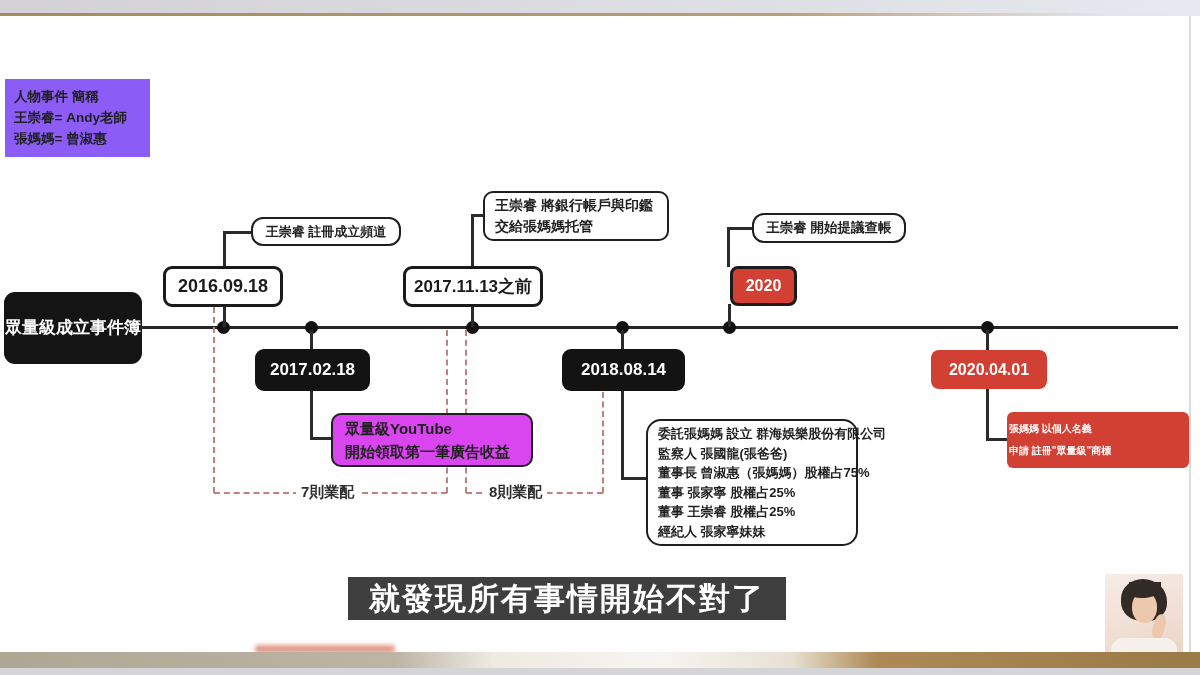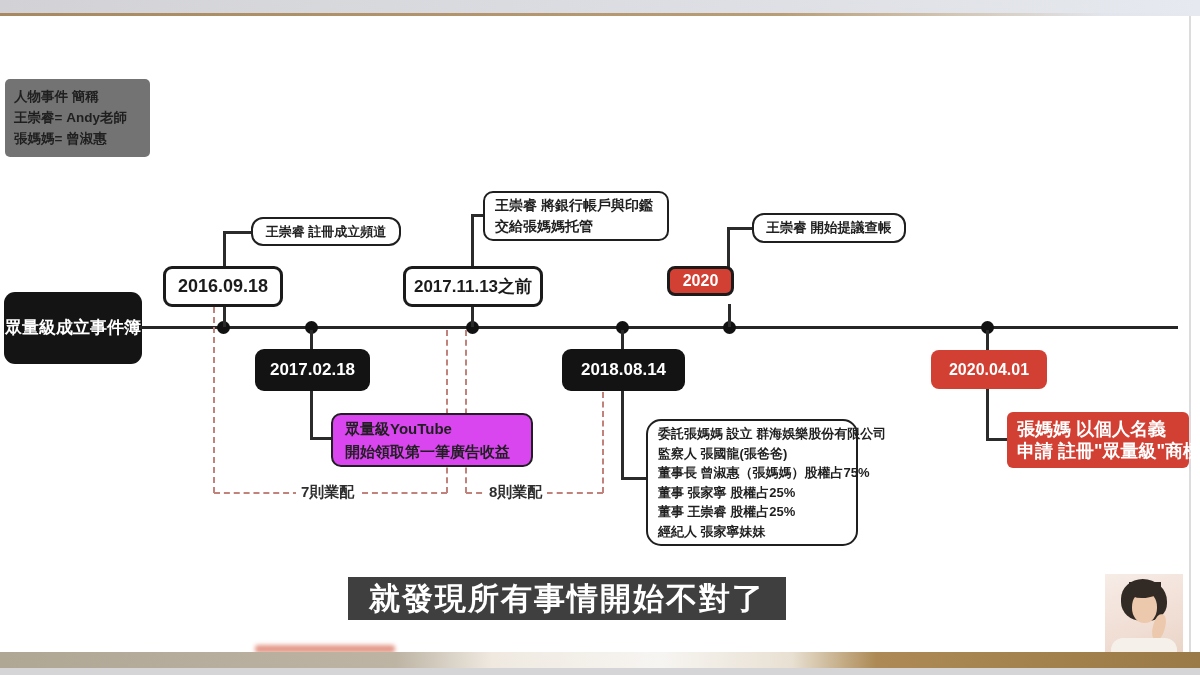--- a/index.html
+++ b/index.html
@@ -19,22 +19,22 @@
     background: linear-gradient(to right,#a8895f 0%,#b99d76 65%,#d3c7b6 80%,#e2e5ec 92%,#e6e9ef 100%); }
   .slide { left:0; top:16px; width:1200px; height:636px; background:#ffffff; }
   .right-edge { left:1189px; top:16px; width:2px; height:636px; background:#dcdcde; }
   .bottom-strip { left:0; top:652px; width:1200px; height:16px;
     background: linear-gradient(to right,#b0a694 0%,#bdb4a4 33%,#efe9e0 41%,#f7f5f2 55%,#e8e0d2 66%,#ad8a55 73%,#9a7a47 100%); }
   .red-smudge { left:255px; top:645px; width:140px; height:8px;
     background: rgba(205,70,40,.55); filter: blur(2px); border-radius:3px; }
   .bottom-band { left:0; top:668px; width:1200px; height:7px; background:#d5d5d8; }
 
   
-  .legend { left:5px; top:79px; width:145px; height:78px; background:#737373;
-    border-radius:5px; padding:7px 0 0 9px; color:#1f1f1f; }
+  .legend { left:5px; top:79px; width:145px; height:78px; background:#8b5cf6;
+    border-radius:0; padding:7px 0 0 9px; color:#1f1f1f; }
   .legend div { font-size:13.5px; font-weight:bold; line-height:21px; white-space:nowrap; }
 
   
   .origin { left:4px; top:292px; width:138px; height:72px; background:#141414;
     border-radius:11px; color:#ffffff; display:flex; flex-direction:row;
     align-items:center; justify-content:center; }
   .origin div { font-size:17px; font-weight:bold; line-height:26px; }
 
   
   .tl-line { left:140px; top:326px; width:1038px; height:3px; background:#262626; }
@@ -151,21 +151,21 @@
 </div>
 <div class="abs datebox date-black" style="left:255px;top:349px;width:115px;height:42px;">
   <span>2017.02.18</span>
 </div>
 <div class="abs datebox date-white" style="left:403px;top:266px;width:140px;height:41px;font-size:17px;">
   <span>2017.11.13之前</span>
 </div>
 <div class="abs datebox date-black" style="left:562px;top:349px;width:123px;height:42px;">
   <span>2018.08.14</span>
 </div>
-<div class="abs datebox date-red bordered" style="left:667px;top:266px;width:67px;height:30px;">
+<div class="abs datebox date-red bordered" style="left:730px;top:266px;width:67px;height:40px;">
   <span>2020</span>
 </div>
 <div class="abs datebox date-red" style="left:931px;top:350px;width:116px;height:39px;">
   <span>2020.04.01</span>
 </div>
 
 <div class="abs note note-pill" style="left:251px;top:217px;width:150px;height:29px;font-size:13px;">
   <div>王崇睿 註冊成立頻道</div>
 </div>
 
@@ -185,21 +185,21 @@
 
 <div class="abs note" style="left:646px;top:419px;width:212px;height:127px;font-size:13px;border-radius:15px;padding-left:10px;line-height:19.5px;">
   <div>委託張媽媽 設立 群海娛樂股份有限公司</div>
   <div>監察人 張國龍(張爸爸)</div>
   <div>董事長 曾淑惠（張媽媽）股權占75%</div>
   <div>董事 張家寧 股權占25%</div>
   <div>董事 王崇睿 股權占25%</div>
   <div>經紀人 張家寧妹妹</div>
 </div>
 
-<div class="abs note note-red" style="left:1007px;top:412px;width:182px;height:56px;font-size:18px;padding-left:10px;line-height:22px;">
+<div class="abs note note-red" style="left:1007px;top:412px;width:182px;height:56px;font-size:10px;padding-left:2px;line-height:22px;">
   <div>張媽媽 以個人名義</div>
   <div>申請 註冊"眾量級"商標</div>
 </div>
 
 <div class="abs subtitle">
   <span>就發現所有事情開始不對了</span>
 </div>
 
 <div class="abs avatar">
   <div class="hair"></div>

